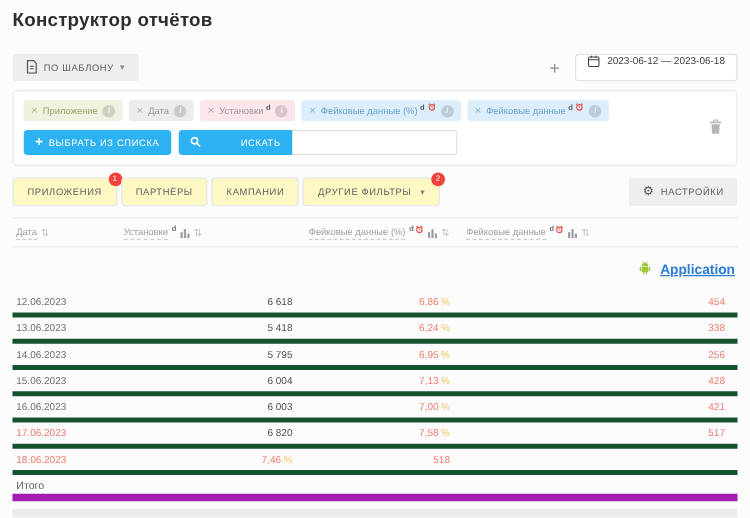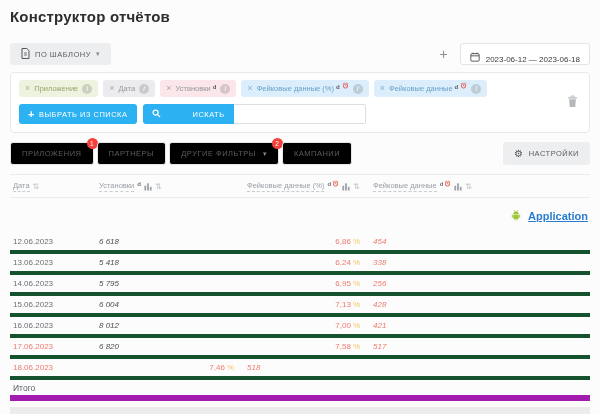--- a/index.html
+++ b/index.html
@@ -19,21 +19,21 @@
   .btn {
     display: inline-flex; align-items: center; gap: 5px;
     border: 1px solid transparent; border-radius: 3px;
     font-family: inherit; font-size: 7.5px; letter-spacing: .5px;
     color: #5a5f63; background: #eceeef; padding: 0 10px; height: 22px;
     text-transform: uppercase; cursor: pointer; white-space: nowrap;
   }
   .toolbar-right { margin-left: auto; display: flex; align-items: center; gap: 12px; }
   .plus-btn { background: none; border: none; font-size: 14px; color: #8a8f94; cursor: pointer; line-height: 1; }
   .date-btn {
-    display: inline-flex; align-items: flex-end; gap: 6px;
+    display: inline-flex; align-items: flex-start; gap: 6px;
     background: #fff; border: 1px solid #e2e4e6; border-radius: 3px;
     height: 22px; padding: 0 9px; font-size: 8px; color: #3c4043; cursor: pointer;
   }
   .caret { font-size: 7px; color: #888; }
 
   
   .filter-card {
     position: relative; margin-top: 7px; background: #fff;
     border: 1px solid #e7e9ea; border-radius: 4px; padding: 7px 34px 8px 8px;
   }
@@ -69,21 +69,21 @@
   .search-input {
     height: 20px; width: 132px; border: 1px solid #dcdfe1; border-left: none;
     border-radius: 0 2px 2px 0; font-family: inherit; font-size: 8px; padding: 0 6px; color: #444;
     outline: none;
   }
   .trash { position: absolute; right: 11px; top: 50%; transform: translateY(-50%); cursor: pointer; background: none; border: none; }
 
   
   .tabs-row { display: flex; align-items: flex-start; margin-top: 9px; gap: 3px; }
   .tab {
-    position: relative; background: #000000; border: 1px solid #e4e6e8; border-radius: 3px;
+    position: relative; background: #fef9c3; border: 1px solid #e4e6e8; border-radius: 3px;
     height: 23px; padding: 0 11px; font-size: 7.5px; letter-spacing: .5px; color: #5a5f63;
     text-transform: uppercase; display: inline-flex; align-items: center; gap: 7px;
     cursor: pointer; font-family: inherit;
   }
   .tab-badge {
     position: absolute; top: -5px; right: -5px; min-width: 11px; height: 11px;
     background: #f4403a; color: #fff; border-radius: 6px; font-size: 6.5px;
     display: flex; align-items: center; justify-content: center; padding: 0 2px;
   }
   .settings-btn { margin-left: auto; height: 23px; }
@@ -99,21 +99,21 @@
   .th .lbl { border-bottom: 1px dashed #c9cdd0; padding-bottom: 1px; white-space: nowrap; }
   .th sup { font-size: 6px; font-weight: bold; color: #6d7276; transform: translateY(-2px); }
   .sort { color: #c0c4c8; font-size: 8px; cursor: pointer; }
   .chart-ic { display: inline-flex; cursor: pointer; }
 
   .group-row { display: flex; align-items: center; gap: 6px; padding: 9px 2px 8px 2px; justify-content: flex-end; }
   .app-link { font-size: 11px; font-weight: bold; color: #2b7cd3; text-decoration: underline; cursor: pointer; }
 
   .trow { height: 21px; border-bottom: 4px solid #14532d; font-size: 8px; color: #55595d; }
   .cell { padding: 0 3px; white-space: nowrap; }
-  .num { padding-right: 10px; color: #4a4e52; font-style: italic; }
+  .num { text-align: right; padding-right: 10px; color: #4a4e52; }
   .date-cell { color: #6a6f73; }
   .date-cell.weekend { color: #ee7b6e; }
   .pct-cell { text-align: right; padding-right: 10px; color: #ee7b6e; }
   .pct-cell::after { content: "%"; color: #f4c566; margin-left: 2px; }
   .neg { color: #ee7b6e; }
 
   .itogo-row { height: 21px; display: flex; align-items: center; font-size: 8.5px; color: #5a5f63; padding-left: 3px; border-bottom: 6px solid #a21caf; }
   .totals-band { background: #ececec; height: 24px; font-size: 8px; color: #4a4e52; margin-top: 6px; }
 </style>
 </head>
@@ -231,28 +231,28 @@
 
         <span class="tab-badge">1</span>
       </button>
 
       <button class="tab">
         <span>Партнёры</span>
 
       </button>
 
       <button class="tab">
+        <span>Кампании</span>
+
+      </button>
+
+      <button class="tab">
         <span>Другие фильтры</span>
         <span class="caret">▾</span>
         <span class="tab-badge">2</span>
-      </button>
-
-      <button class="tab">
-        <span>Кампании</span>
-
       </button>
 
     <button class="btn settings-btn">
       <span class="gear">⚙</span>
       <span>Настройки</span>
     </button>
   </div>
 
   <div class="tgrid thead">
 
@@ -357,21 +357,21 @@
 
       <div class="tgrid trow">
         <span class="cell date-cell">15.06.2023</span>
         <span class="cell num">6 004</span>
         <span class="cell pct-cell">7,13</span>
         <span class="cell num neg">428</span>
       </div>
 
       <div class="tgrid trow">
         <span class="cell date-cell">16.06.2023</span>
-        <span class="cell num">8 012</span>
+        <span class="cell num">6 003</span>
         <span class="cell pct-cell">7,00</span>
         <span class="cell num neg">421</span>
       </div>
 
       <div class="tgrid trow">
         <span class="cell date-cell weekend">17.06.2023</span>
         <span class="cell num">6 820</span>
         <span class="cell pct-cell">7,58</span>
         <span class="cell num neg">517</span>
       </div>

